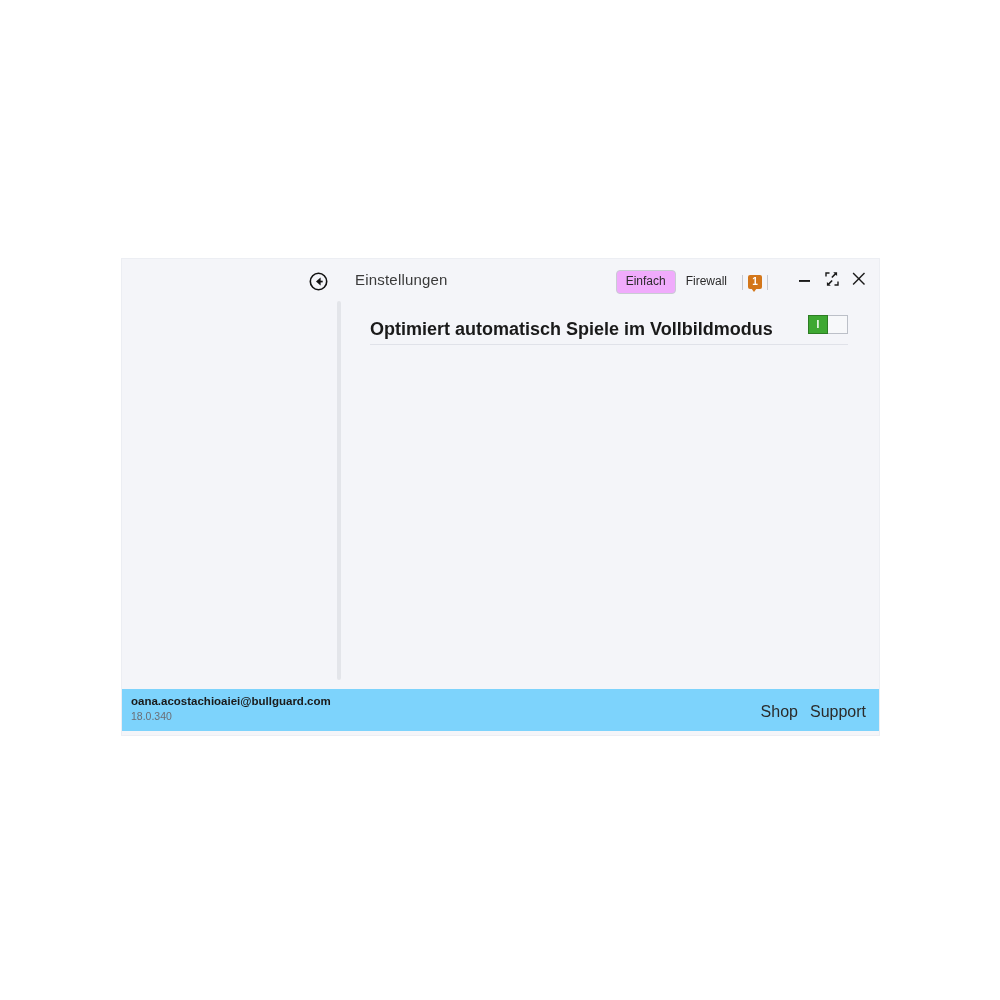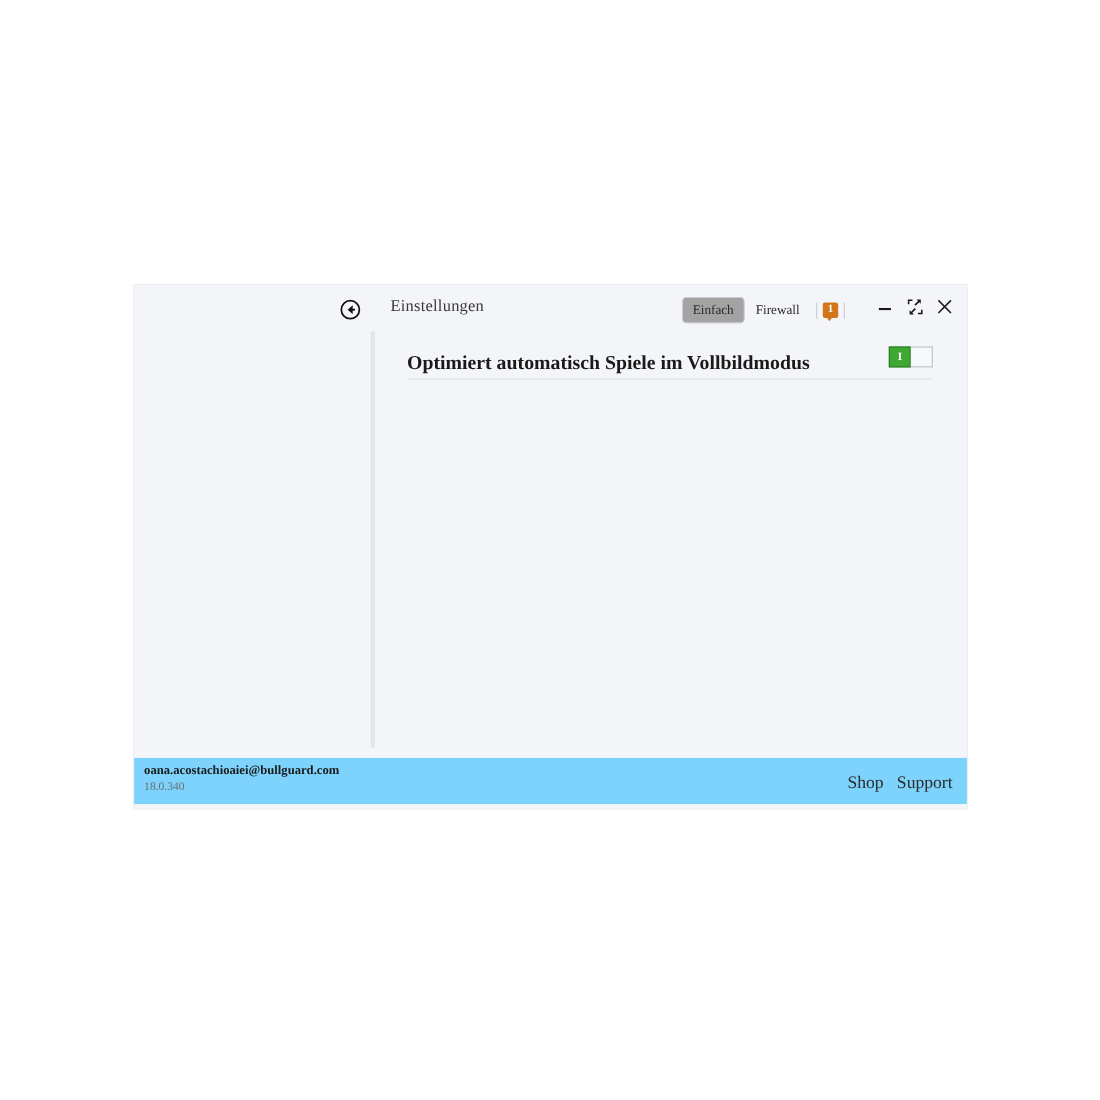--- a/index.html
+++ b/index.html
@@ -11,21 +11,20 @@
     font-family: "Liberation Sans", sans-serif;
     -webkit-font-smoothing: none;
   }
 
   #canvas {
     position: relative;
     width: 1000px;
     height: 1000px;
     background: #ffffff;
     overflow: hidden;
-    font-family: Liberation Serif, serif;
   }
 
   
   .app-window {
     position: absolute;
     left: 122px;
     top: 259px;
     width: 757px;
     height: 476px;
     background: #f4f5f9;
@@ -76,21 +75,21 @@
     padding: 4px 9px 5px 9px;
     border: 1px solid transparent;
     border-radius: 4px;
     background: transparent;
     white-space: nowrap;
     cursor: pointer;
     line-height: 13px;
   }
   .mode-btn.active {
     border: 1px solid #c9ccd4;
-    background: #a3a3a3;
+    background: #f0abfc;
     margin-left: 12px;
   }
 
   .hdr-sep {
     width: 1px;
     height: 15px;
     background: #c7cad2;
     margin: 0 5px;
   }
 

